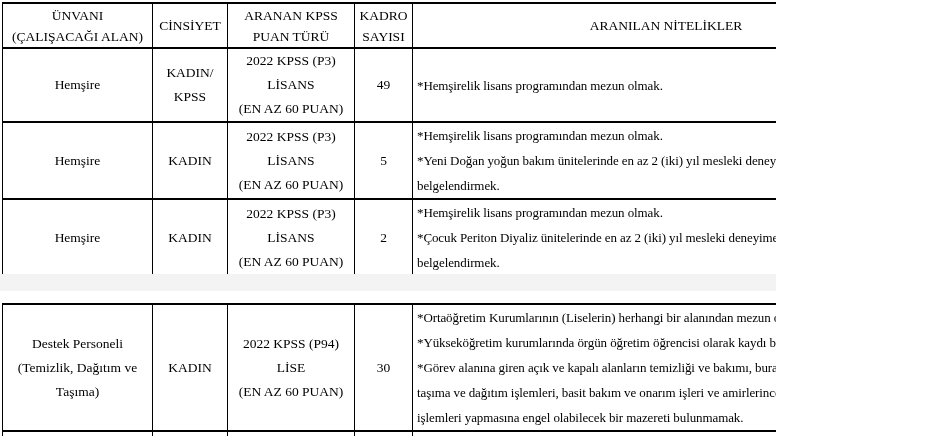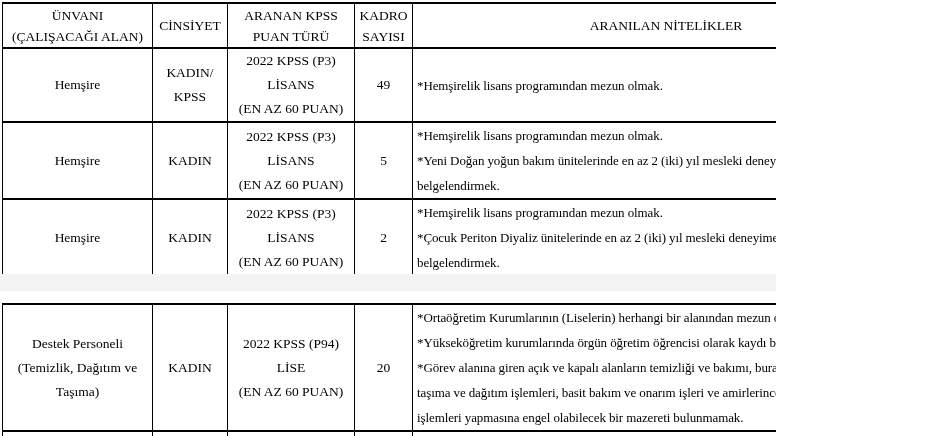--- a/index.html
+++ b/index.html
@@ -140,21 +140,21 @@
     </colgroup>
     <tbody>
       <tr style="height:127px">
         <td class="c">Destek Personeli
 (Temizlik, Dağıtım ve
 Taşıma)</td>
         <td class="c">KADIN</td>
         <td class="c">2022 KPSS (P94)
 LİSE
 (EN AZ 60 PUAN)</td>
-        <td class="c">20</td>
+        <td class="c">30</td>
         <td class="q">*Ortaöğretim Kurumlarının (Liselerin) herhangi bir alanından mezun olmak.
 *Yükseköğretim kurumlarında örgün öğretim öğrencisi olarak kaydı bulunmamak.
 *Görev alanına giren açık ve kapalı alanların temizliği ve bakımı, buralardaki malzemelerin taşıma ve dağıtım işlemleri, basit bakım ve onarım işleri ve amirlerince verilecek benzeri iş ve işlemleri yapmasına engel olabilecek bir mazereti bulunmamak.</td>
       </tr>
       <tr class="partial" style="height:30px">
         <td class="c"></td>
         <td class="c"></td>
         <td class="c"></td>
         <td class="c"></td>
         <td class="q"></td>

